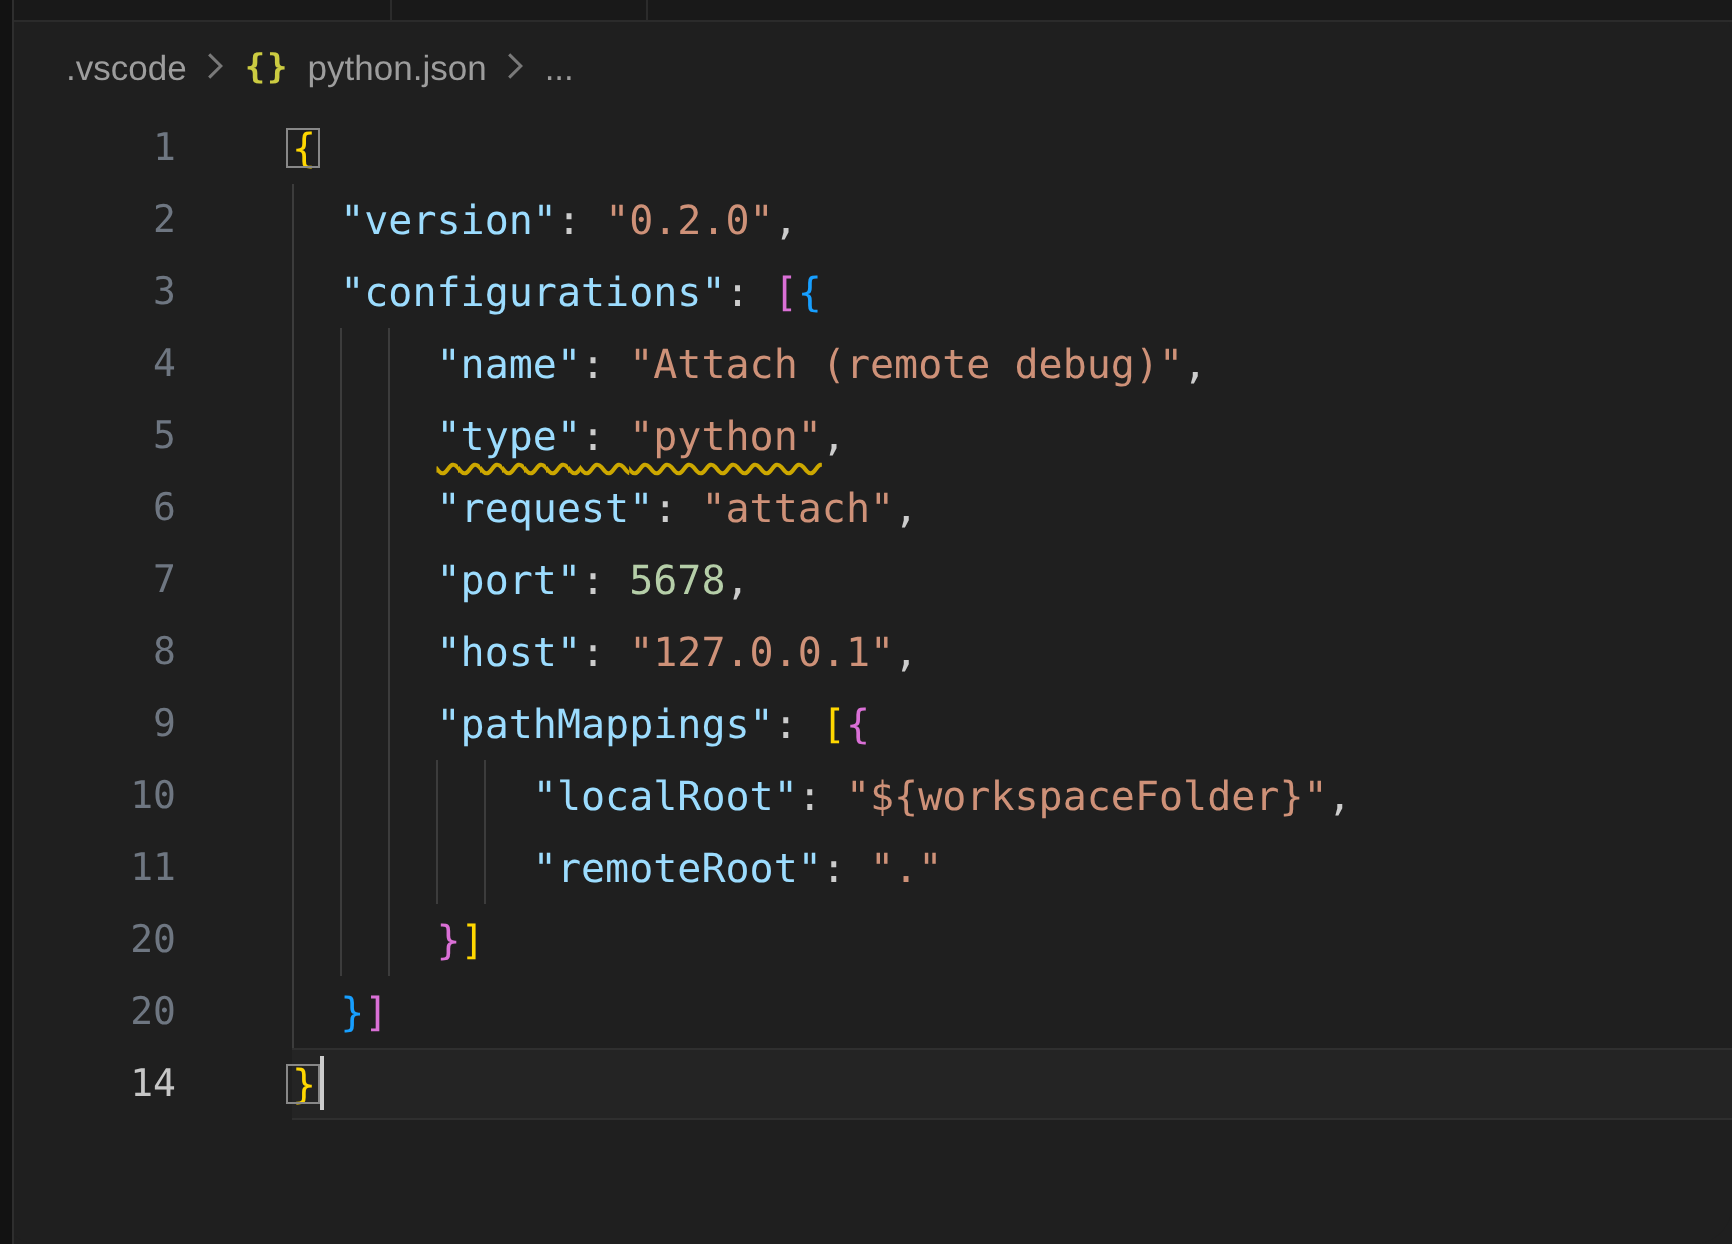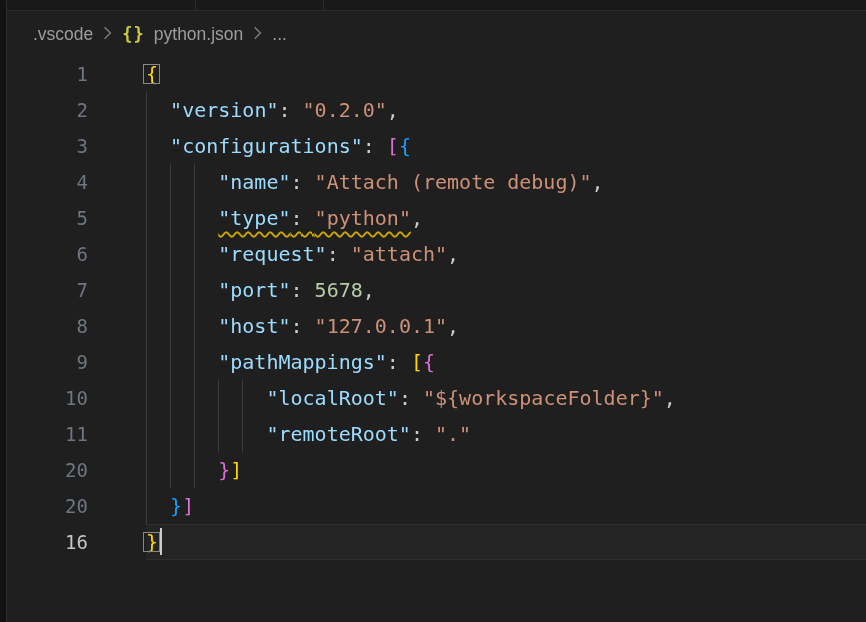--- a/index.html
+++ b/index.html
@@ -117,17 +117,17 @@
         <div class="line"><div class="gutter">4</div><div class="line-content"><span class="guide" style="left: calc(0ch);"></span><span class="guide" style="left: calc(2ch);"></span><span class="guide" style="left: calc(4ch);"></span><span class="tok-pun">      </span><span class="tok-key">"name"</span><span class="tok-pun">: </span><span class="tok-str">"Attach (remote debug)"</span><span class="tok-pun">,</span></div></div>
         <div class="line"><div class="gutter">5</div><div class="line-content"><span class="guide" style="left: calc(0ch);"></span><span class="guide" style="left: calc(2ch);"></span><span class="guide" style="left: calc(4ch);"></span><span class="tok-pun">      </span><span class="squiggle"><span class="tok-key">"type"</span><span class="tok-pun">: </span><span class="tok-str">"python"</span></span><span class="tok-pun">,</span></div></div>
         <div class="line"><div class="gutter">6</div><div class="line-content"><span class="guide" style="left: calc(0ch);"></span><span class="guide" style="left: calc(2ch);"></span><span class="guide" style="left: calc(4ch);"></span><span class="tok-pun">      </span><span class="tok-key">"request"</span><span class="tok-pun">: </span><span class="tok-str">"attach"</span><span class="tok-pun">,</span></div></div>
         <div class="line"><div class="gutter">7</div><div class="line-content"><span class="guide" style="left: calc(0ch);"></span><span class="guide" style="left: calc(2ch);"></span><span class="guide" style="left: calc(4ch);"></span><span class="tok-pun">      </span><span class="tok-key">"port"</span><span class="tok-pun">: </span><span class="tok-num">5678</span><span class="tok-pun">,</span></div></div>
         <div class="line"><div class="gutter">8</div><div class="line-content"><span class="guide" style="left: calc(0ch);"></span><span class="guide" style="left: calc(2ch);"></span><span class="guide" style="left: calc(4ch);"></span><span class="tok-pun">      </span><span class="tok-key">"host"</span><span class="tok-pun">: </span><span class="tok-str">"127.0.0.1"</span><span class="tok-pun">,</span></div></div>
         <div class="line"><div class="gutter">9</div><div class="line-content"><span class="guide" style="left: calc(0ch);"></span><span class="guide" style="left: calc(2ch);"></span><span class="guide" style="left: calc(4ch);"></span><span class="tok-pun">      </span><span class="tok-key">"pathMappings"</span><span class="tok-pun">: </span><span class="tok-b1">[</span><span class="tok-b2">{</span></div></div>
         <div class="line"><div class="gutter">10</div><div class="line-content"><span class="guide" style="left: calc(0ch);"></span><span class="guide" style="left: calc(2ch);"></span><span class="guide" style="left: calc(4ch);"></span><span class="guide" style="left: calc(6ch);"></span><span class="guide" style="left: calc(8ch);"></span><span class="tok-pun">          </span><span class="tok-key">"localRoot"</span><span class="tok-pun">: </span><span class="tok-str">"${workspaceFolder}"</span><span class="tok-pun">,</span></div></div>
         <div class="line"><div class="gutter">11</div><div class="line-content"><span class="guide" style="left: calc(0ch);"></span><span class="guide" style="left: calc(2ch);"></span><span class="guide" style="left: calc(4ch);"></span><span class="guide" style="left: calc(6ch);"></span><span class="guide" style="left: calc(8ch);"></span><span class="tok-pun">          </span><span class="tok-key">"remoteRoot"</span><span class="tok-pun">: </span><span class="tok-str">"."</span></div></div>
         <div class="line"><div class="gutter">20</div><div class="line-content"><span class="guide" style="left: calc(0ch);"></span><span class="guide" style="left: calc(2ch);"></span><span class="guide" style="left: calc(4ch);"></span><span class="tok-pun">      </span><span class="tok-b2">}</span><span class="tok-b1">]</span></div></div>
         <div class="line"><div class="gutter">20</div><div class="line-content"><span class="guide" style="left: calc(0ch);"></span><span class="tok-pun">  </span><span class="tok-b3">}</span><span class="tok-b2">]</span></div></div>
-        <div class="line current"><div class="gutter">16</div><div class="line-content"><span class="tok-b1 match-box">}</span><span class="cursor"></span></div></div>
+        <div class="line current"><div class="gutter">14</div><div class="line-content"><span class="tok-b1 match-box">}</span><span class="cursor"></span></div></div>
       </div>
 
   </div>
 </div>
 
 </body></html>

